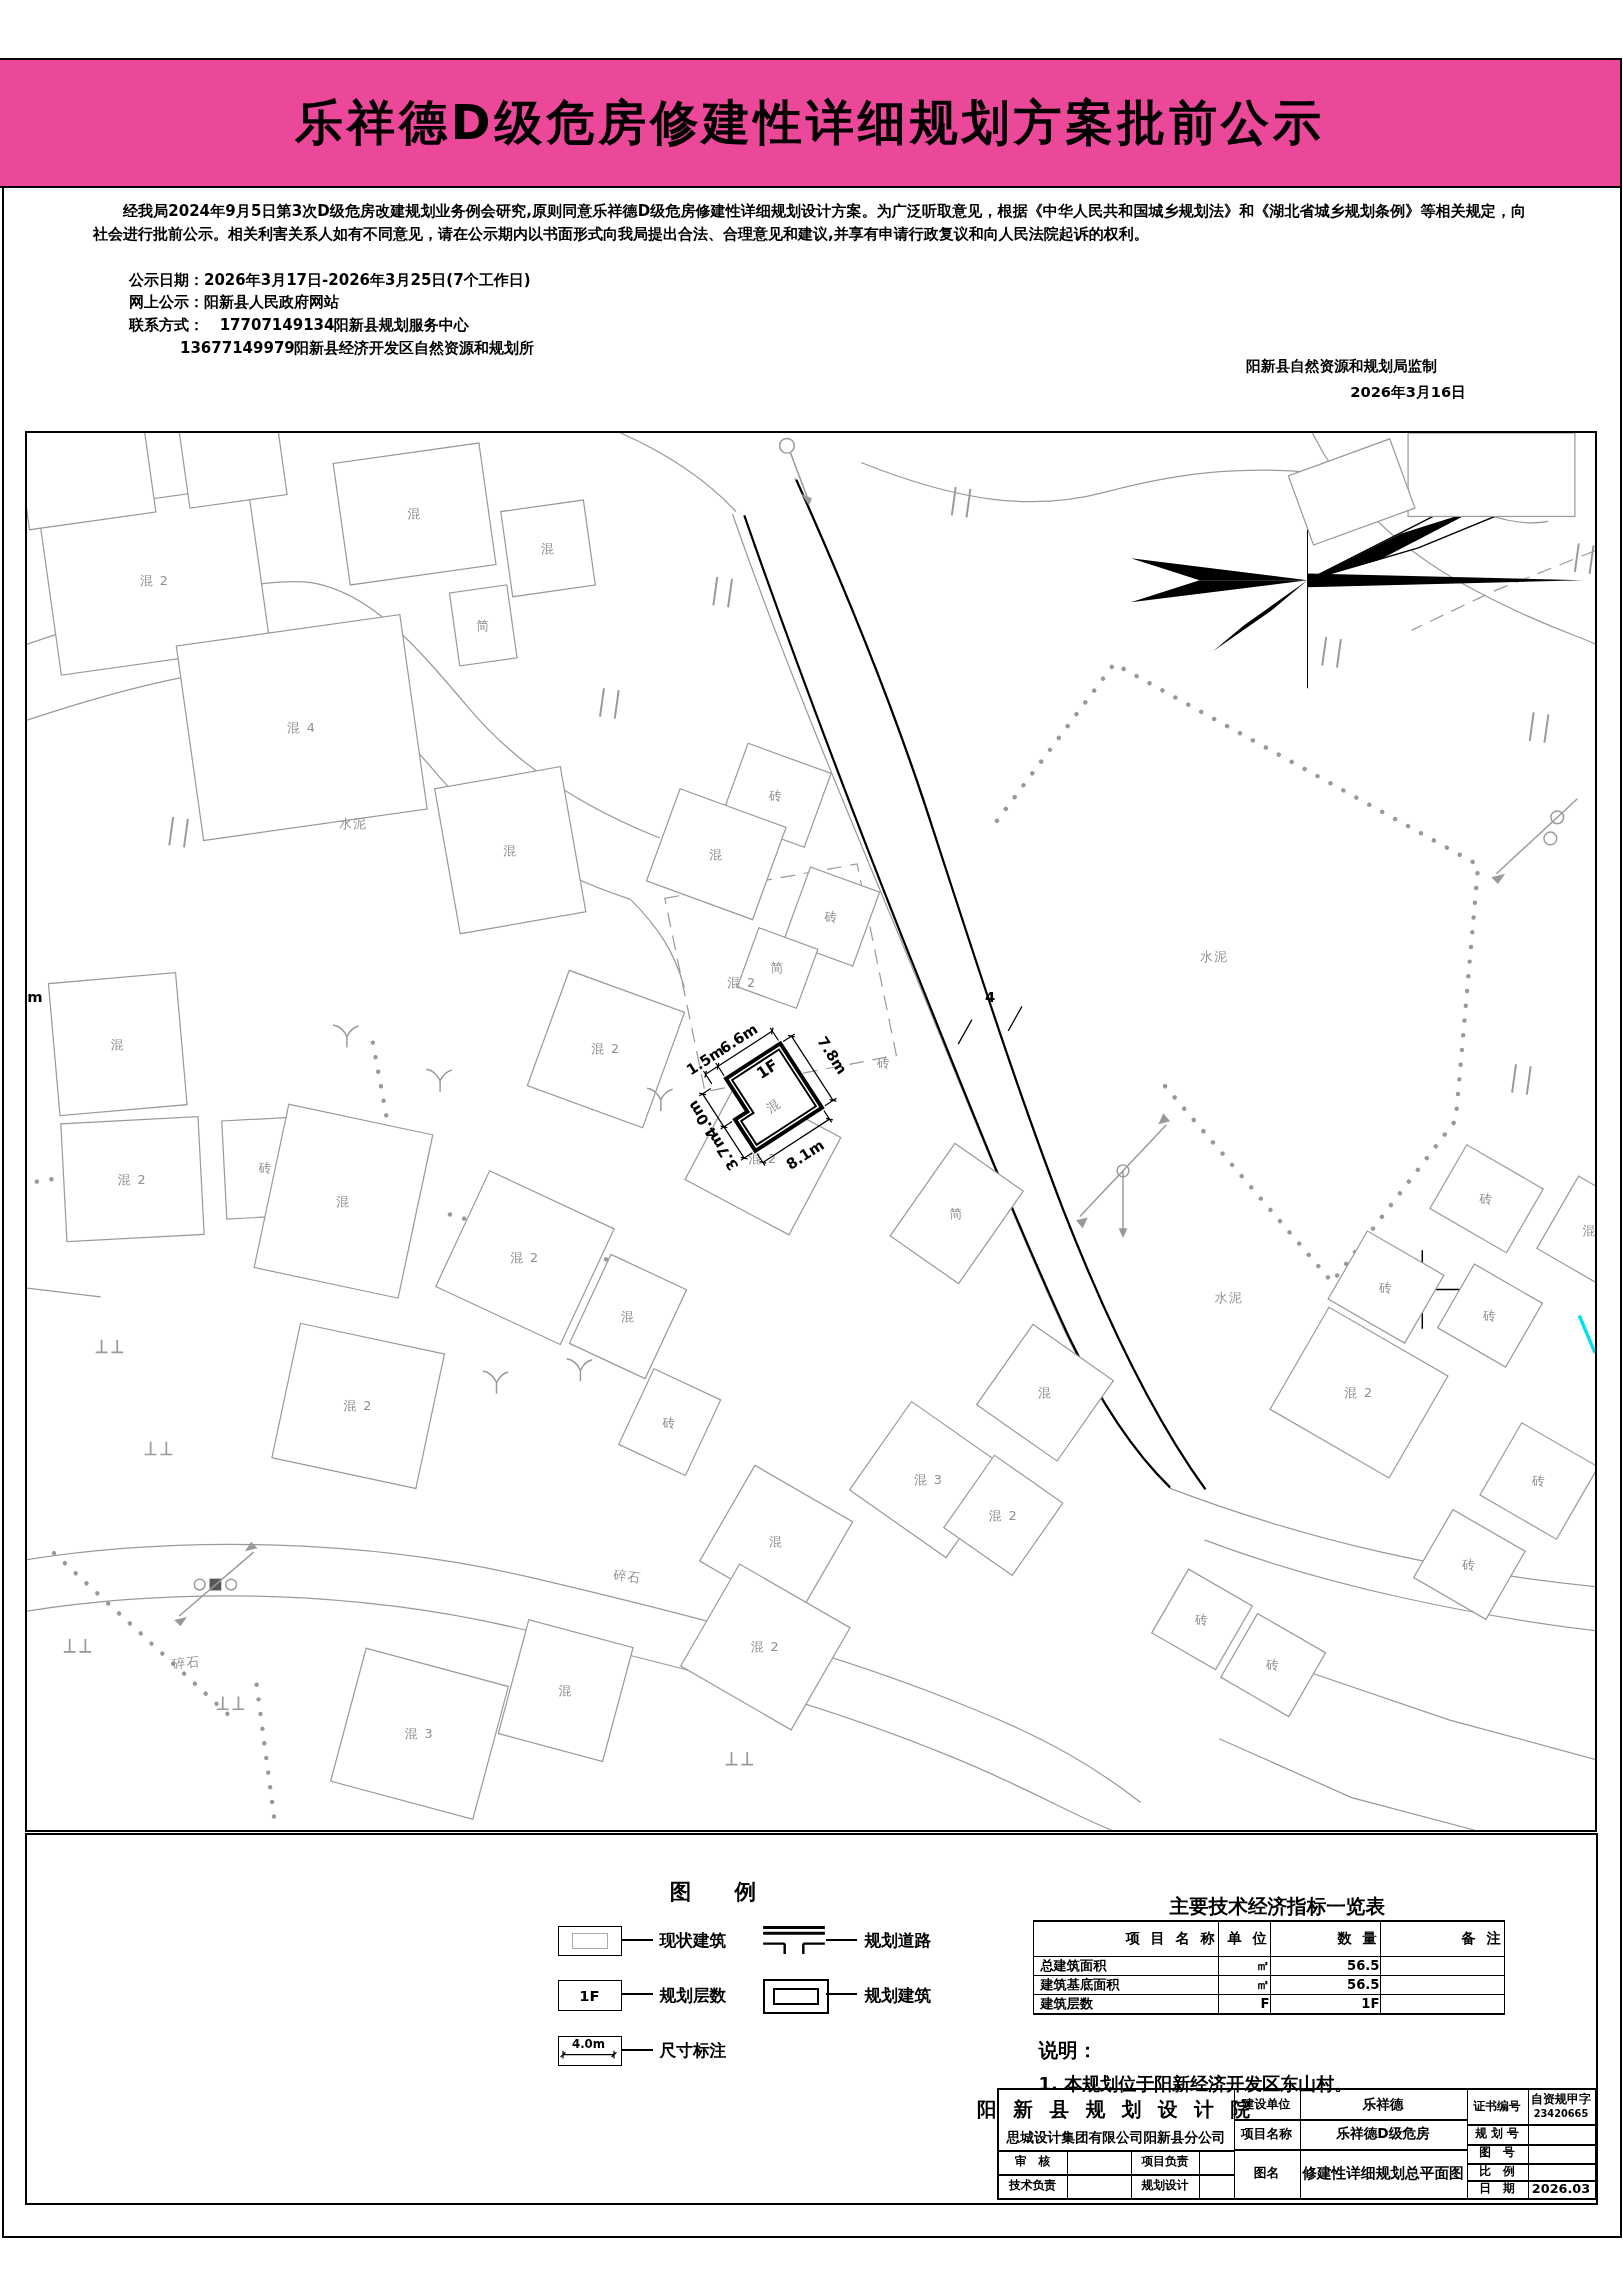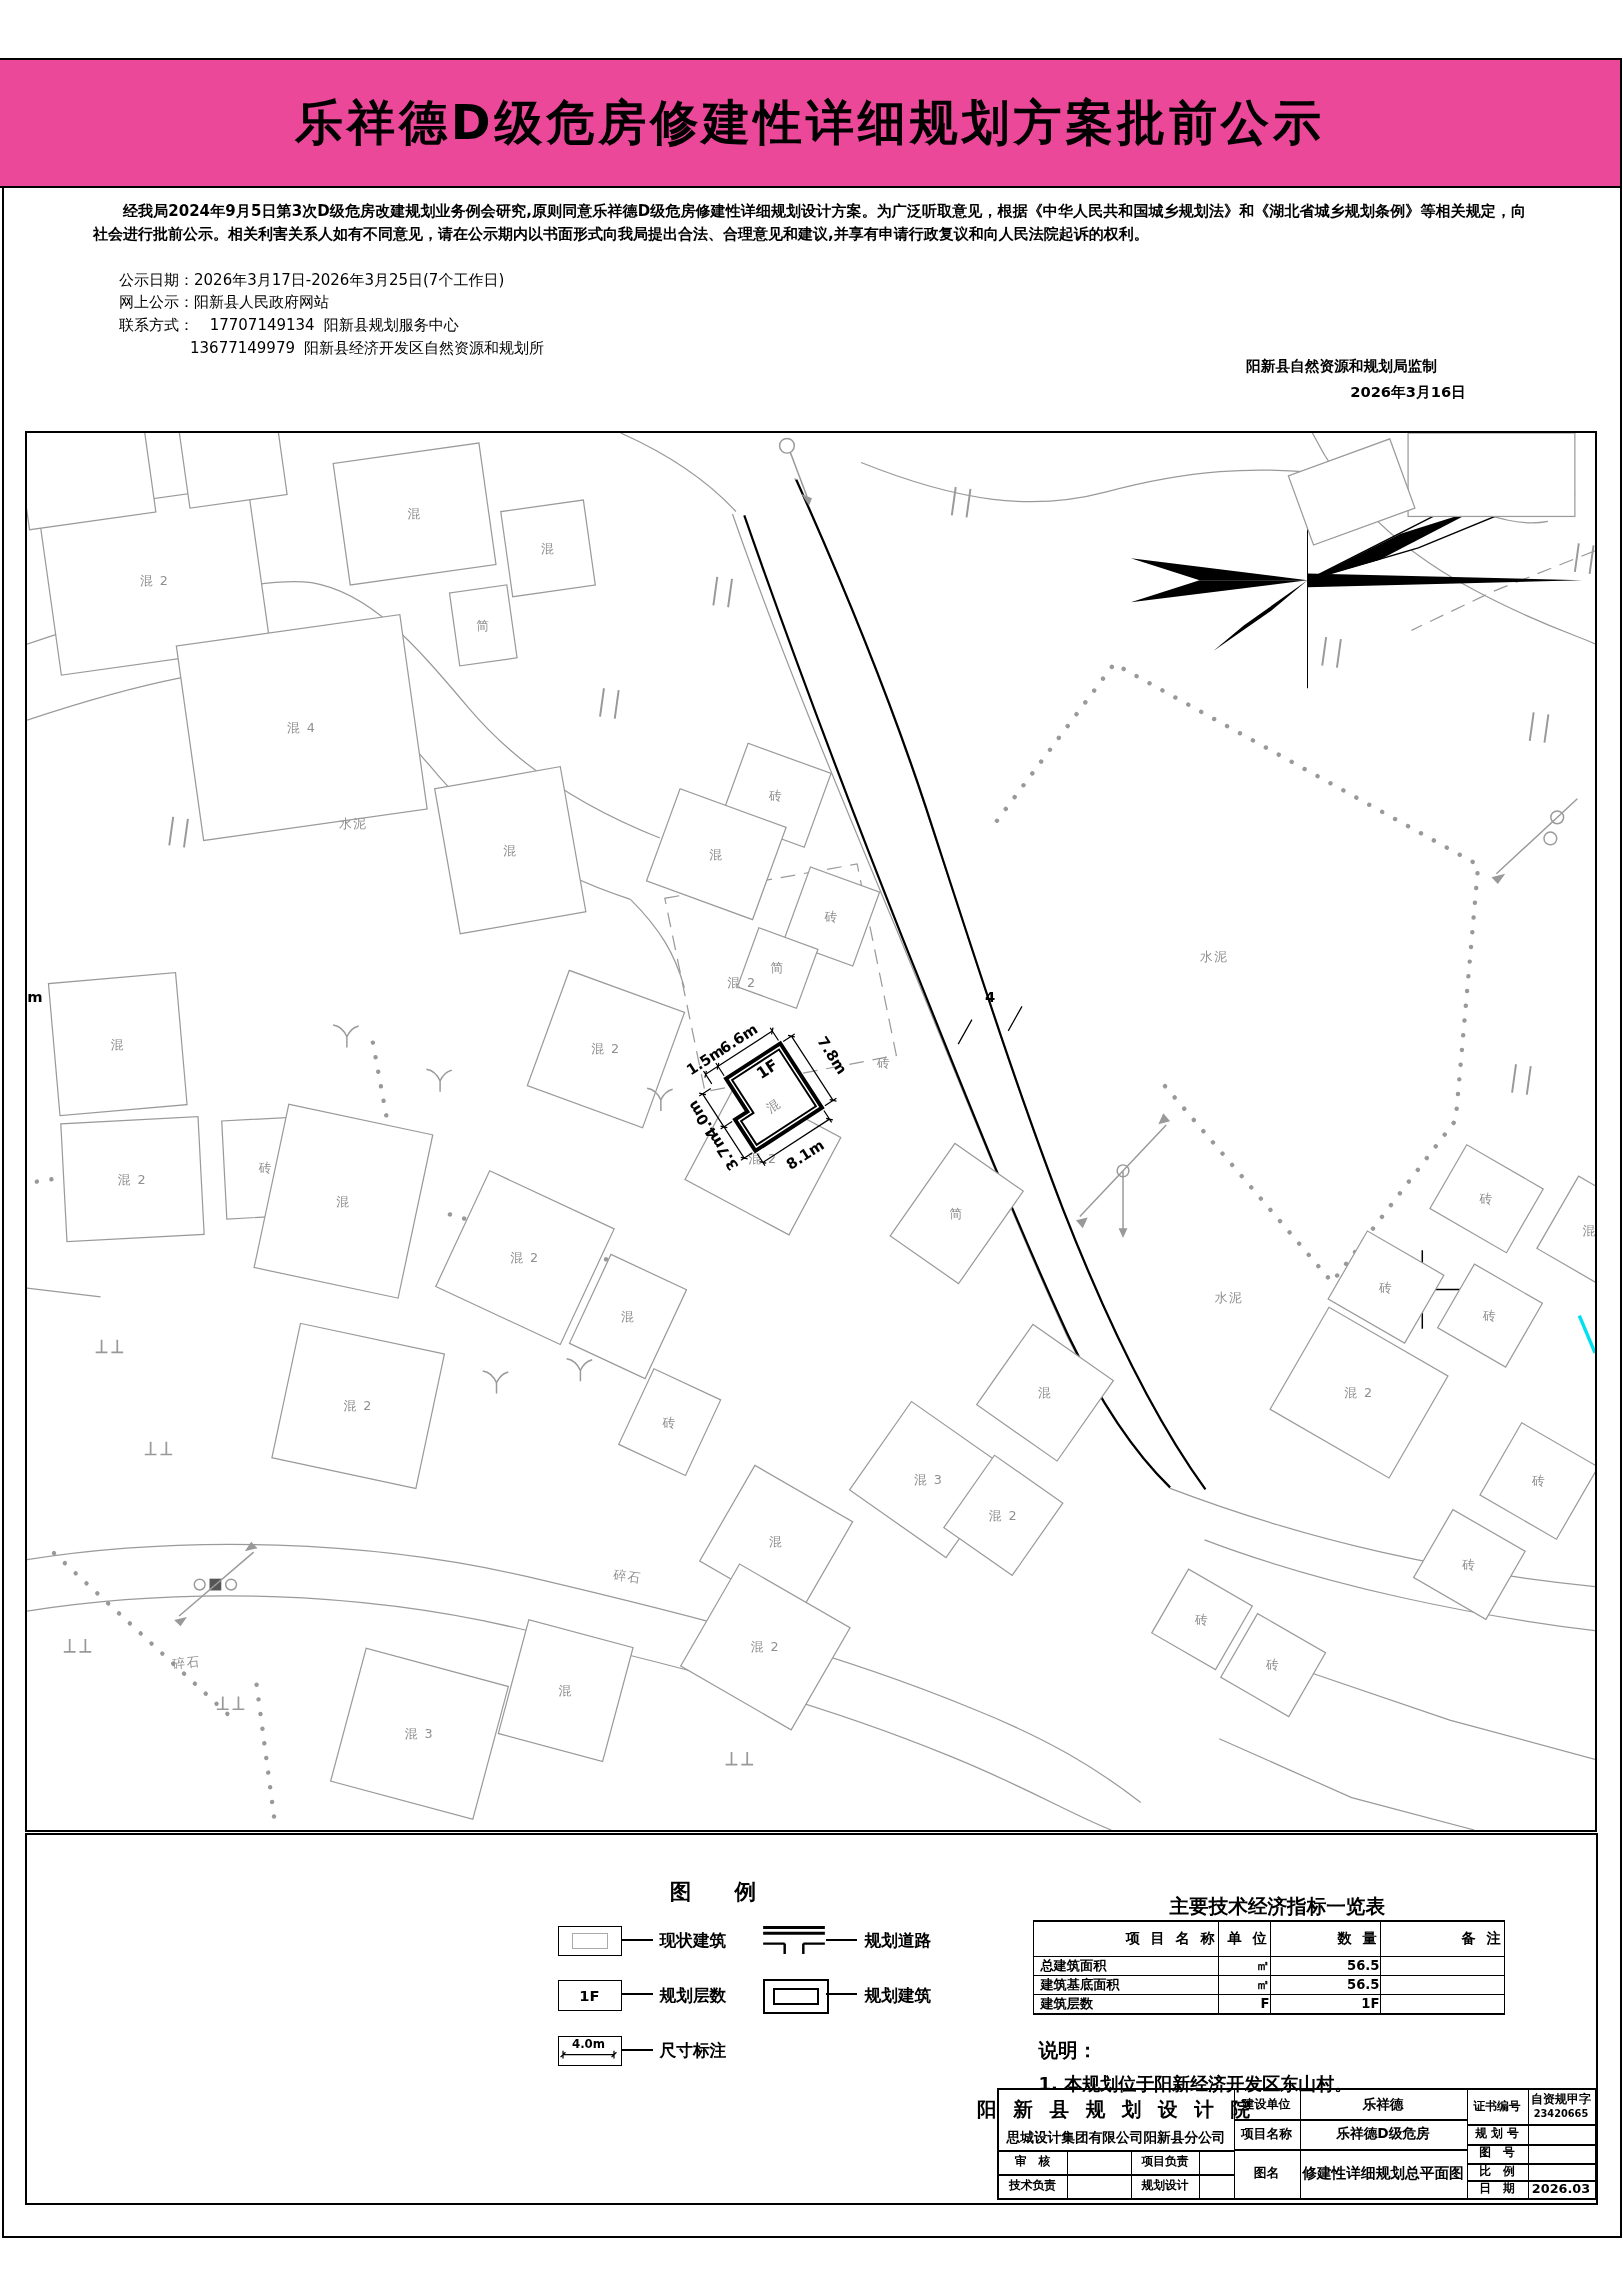--- a/index.html
+++ b/index.html
@@ -8,23 +8,23 @@
   .abs{position:absolute;}
   
   #sheet-border{left:2px;top:58px;width:1616px;height:2176px;border:2.5px solid #000;}
   #banner{left:0;top:58px;width:1620px;height:126px;background:#ec4899;
           border-top:2.5px solid #000;border-bottom:2px solid #000;
           display:flex;align-items:center;justify-content:center;}
   #banner h1{margin:0;font-size:48px;font-weight:900;letter-spacing:3.9px;color:#000;}
   
   #notice-para{left:93px;top:200px;width:1433px;font-size:15px;font-weight:700;
                line-height:22.6px;text-align:justify;text-indent:30px;}
-  .notice-row{left:119px;font-size:15px;font-weight:400;white-space:nowrap;}
+  .notice-row{left:129px;font-size:15px;font-weight:700;white-space:nowrap;}
   .ph{display:inline-block;margin-left:15.7px;width:114px;}
-  .ph2{display:inline-block;margin-left:71px;width:114px;}
+  .ph2{display:inline-block;margin-left:51px;width:114px;}
   #publisher{left:1246px;top:357px;width:245px;font-size:14.7px;font-weight:700;}
   #publisher .l2{text-align:center;padding-left:79px;margin-top:6.9px;}
   
   #map-frame{left:24.5px;top:431px;width:1568px;height:1397px;border:2.9px solid #000;overflow:hidden;}
   #map-svg{width:100%;height:100%;}
   #map-svg .road{fill:none;stroke:#9a9a9a;stroke-width:2.5px;}
   #map-svg .dash{fill:none;stroke:#9a9a9a;stroke-width:2.5px;stroke-dasharray:30 18;}
   #map-svg .dots{fill:none;stroke:#999;stroke-width:9px;stroke-dasharray:0.1 30;stroke-linecap:round;}
   #map-svg .black{fill:none;stroke:#000;stroke-width:4.5px;}
   #map-svg .thin-black{fill:none;stroke:#000;stroke-width:2.5px;}

